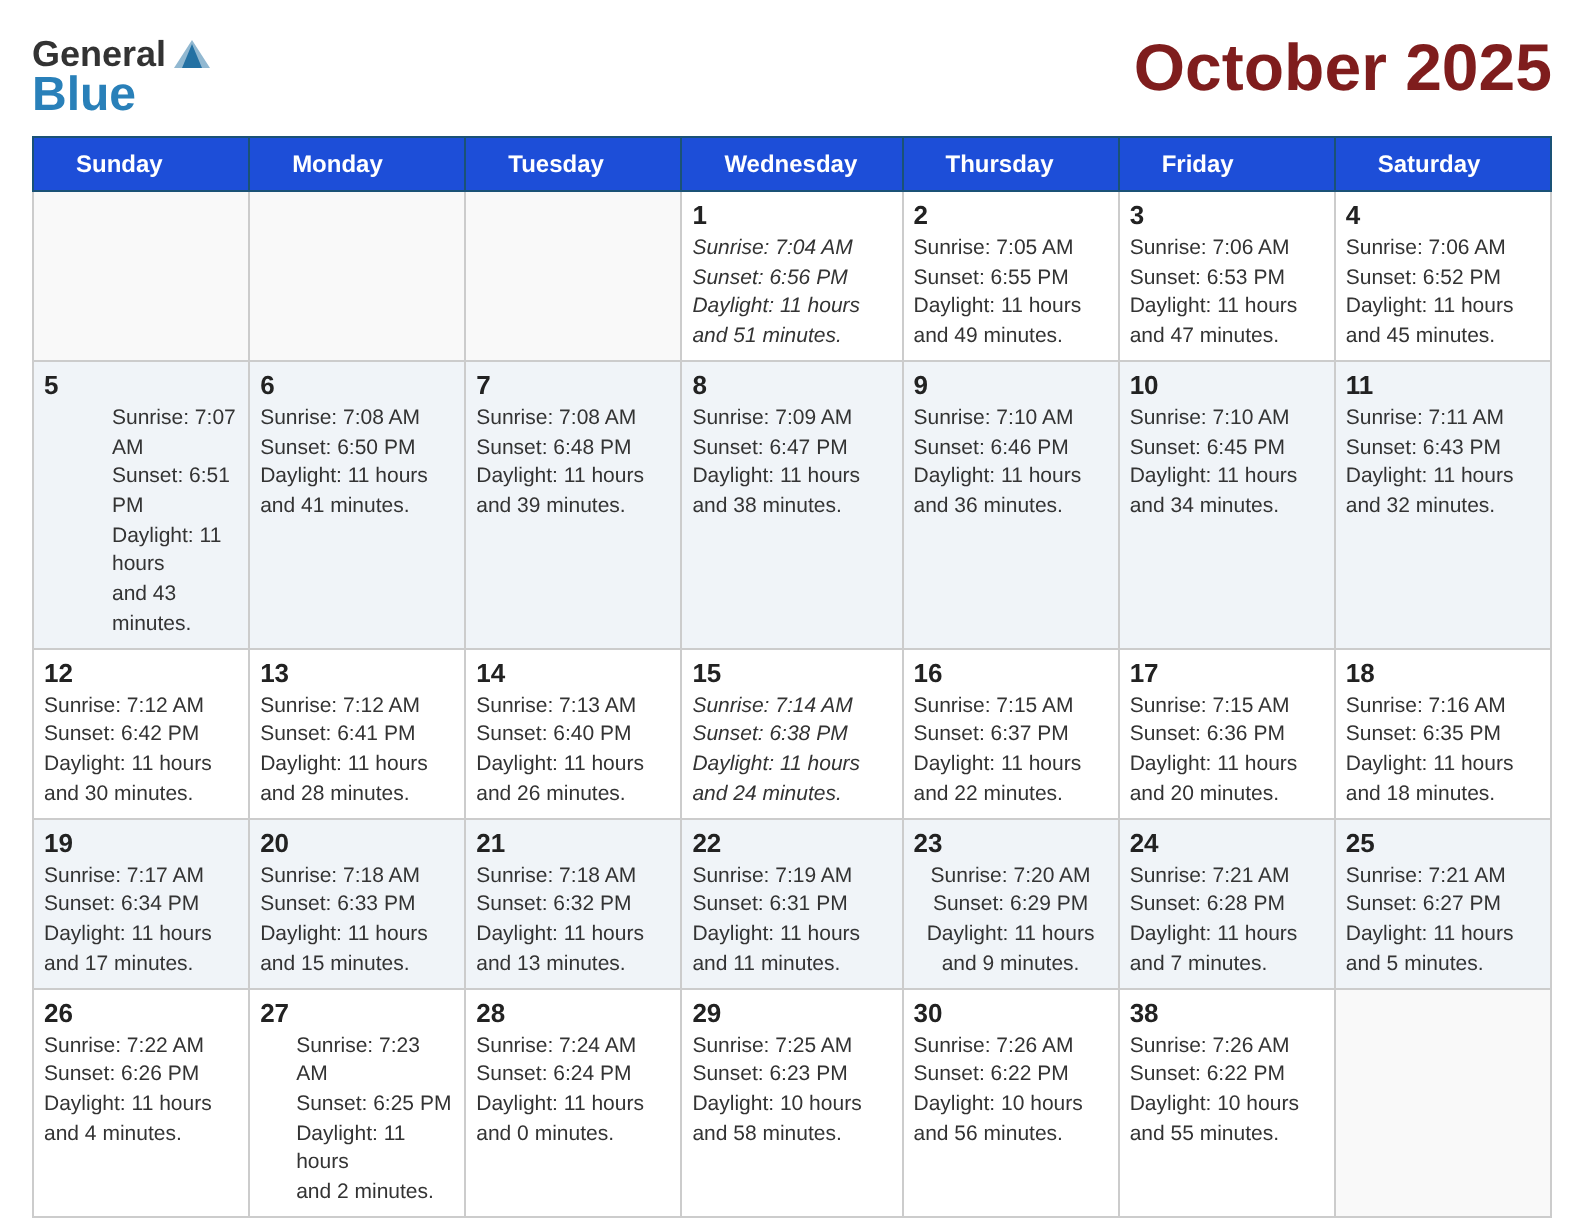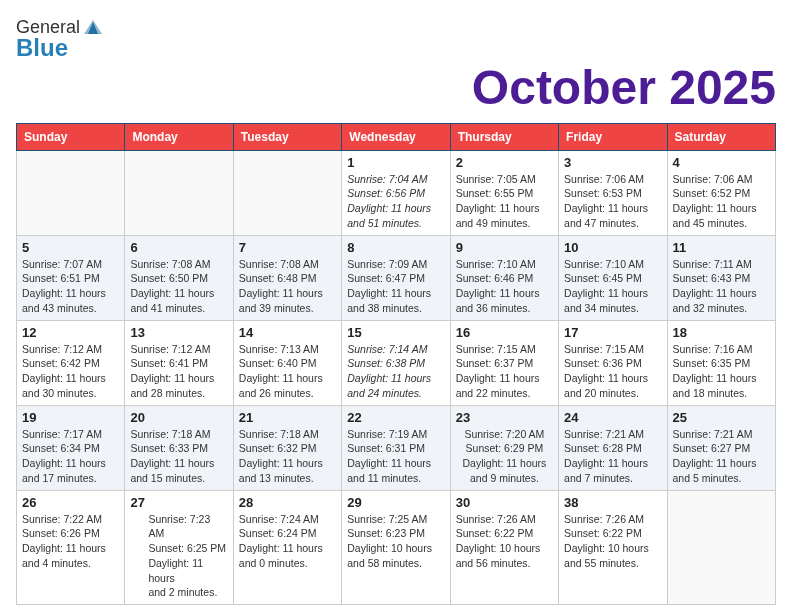--- a/index.html
+++ b/index.html
@@ -16,53 +16,52 @@
       align-items: flex-start;
       margin-bottom: 8px;
     }
     .logo {
       display: flex;
       flex-direction: column;
       line-height: 1;
     }
     .logo-general {
       font-size: 18px;
-      font-weight: normal;
+      font-weight: bold;
       color: #333;
     }
     .logo-blue {
       font-size: 24px;
       font-weight: bold;
       color: #2980b9;
       margin-top: -2px;
     }
     .title-block {
       text-align: right;
     }
     .month-title {
-      font-size: 48px;
+      font-size: 33px;
       font-weight: bold;
-      color: #4c1d95;
+      color: #7f1d1d;
       line-height: 1.1;
-      margin-top: 46px;
     }
     .location {
       font-size: 15px;
       color: #555;
     }
     table {
       width: 100%;
       border-collapse: collapse;
       font-size: 11px;
     }
     thead tr th {
-      background-color: #ef4444;
+      background-color: #1d4ed8;
       color: #fff;
       text-align: left;
-      padding: 6px 7px;
+      padding: 6px 21px;
       font-size: 12px;
       border: 1px solid #1a5276;
     }
     tbody tr td {
       border: 1px solid #ccc;
       vertical-align: top;
       padding: 4px 5px;
       width: 107px;
       min-height: 80px;
       height: 85px;
@@ -149,21 +148,21 @@
           <div class="day-num">4</div>
           <div class="day-info" style="white-space: pre-line;">Sunrise: 7:06 AM
 Sunset: 6:52 PM
 Daylight: 11 hours
 and 45 minutes.</div>
         </td>
       </tr>
       <tr>
         <td>
           <div class="day-num">5</div>
-          <div class="day-info" style="white-space: pre-line;">Sunrise: 7:07 AM
+          <div class="day-info" style="white-space: pre-line; margin-left: 34px;">Sunrise: 7:07 AM
 Sunset: 6:51 PM
 Daylight: 11 hours
 and 43 minutes.</div>
         </td>
         <td>
           <div class="day-num">6</div>
           <div class="day-info" style="white-space: pre-line;">Sunrise: 7:08 AM
 Sunset: 6:50 PM
 Daylight: 11 hours
 and 41 minutes.</div>

